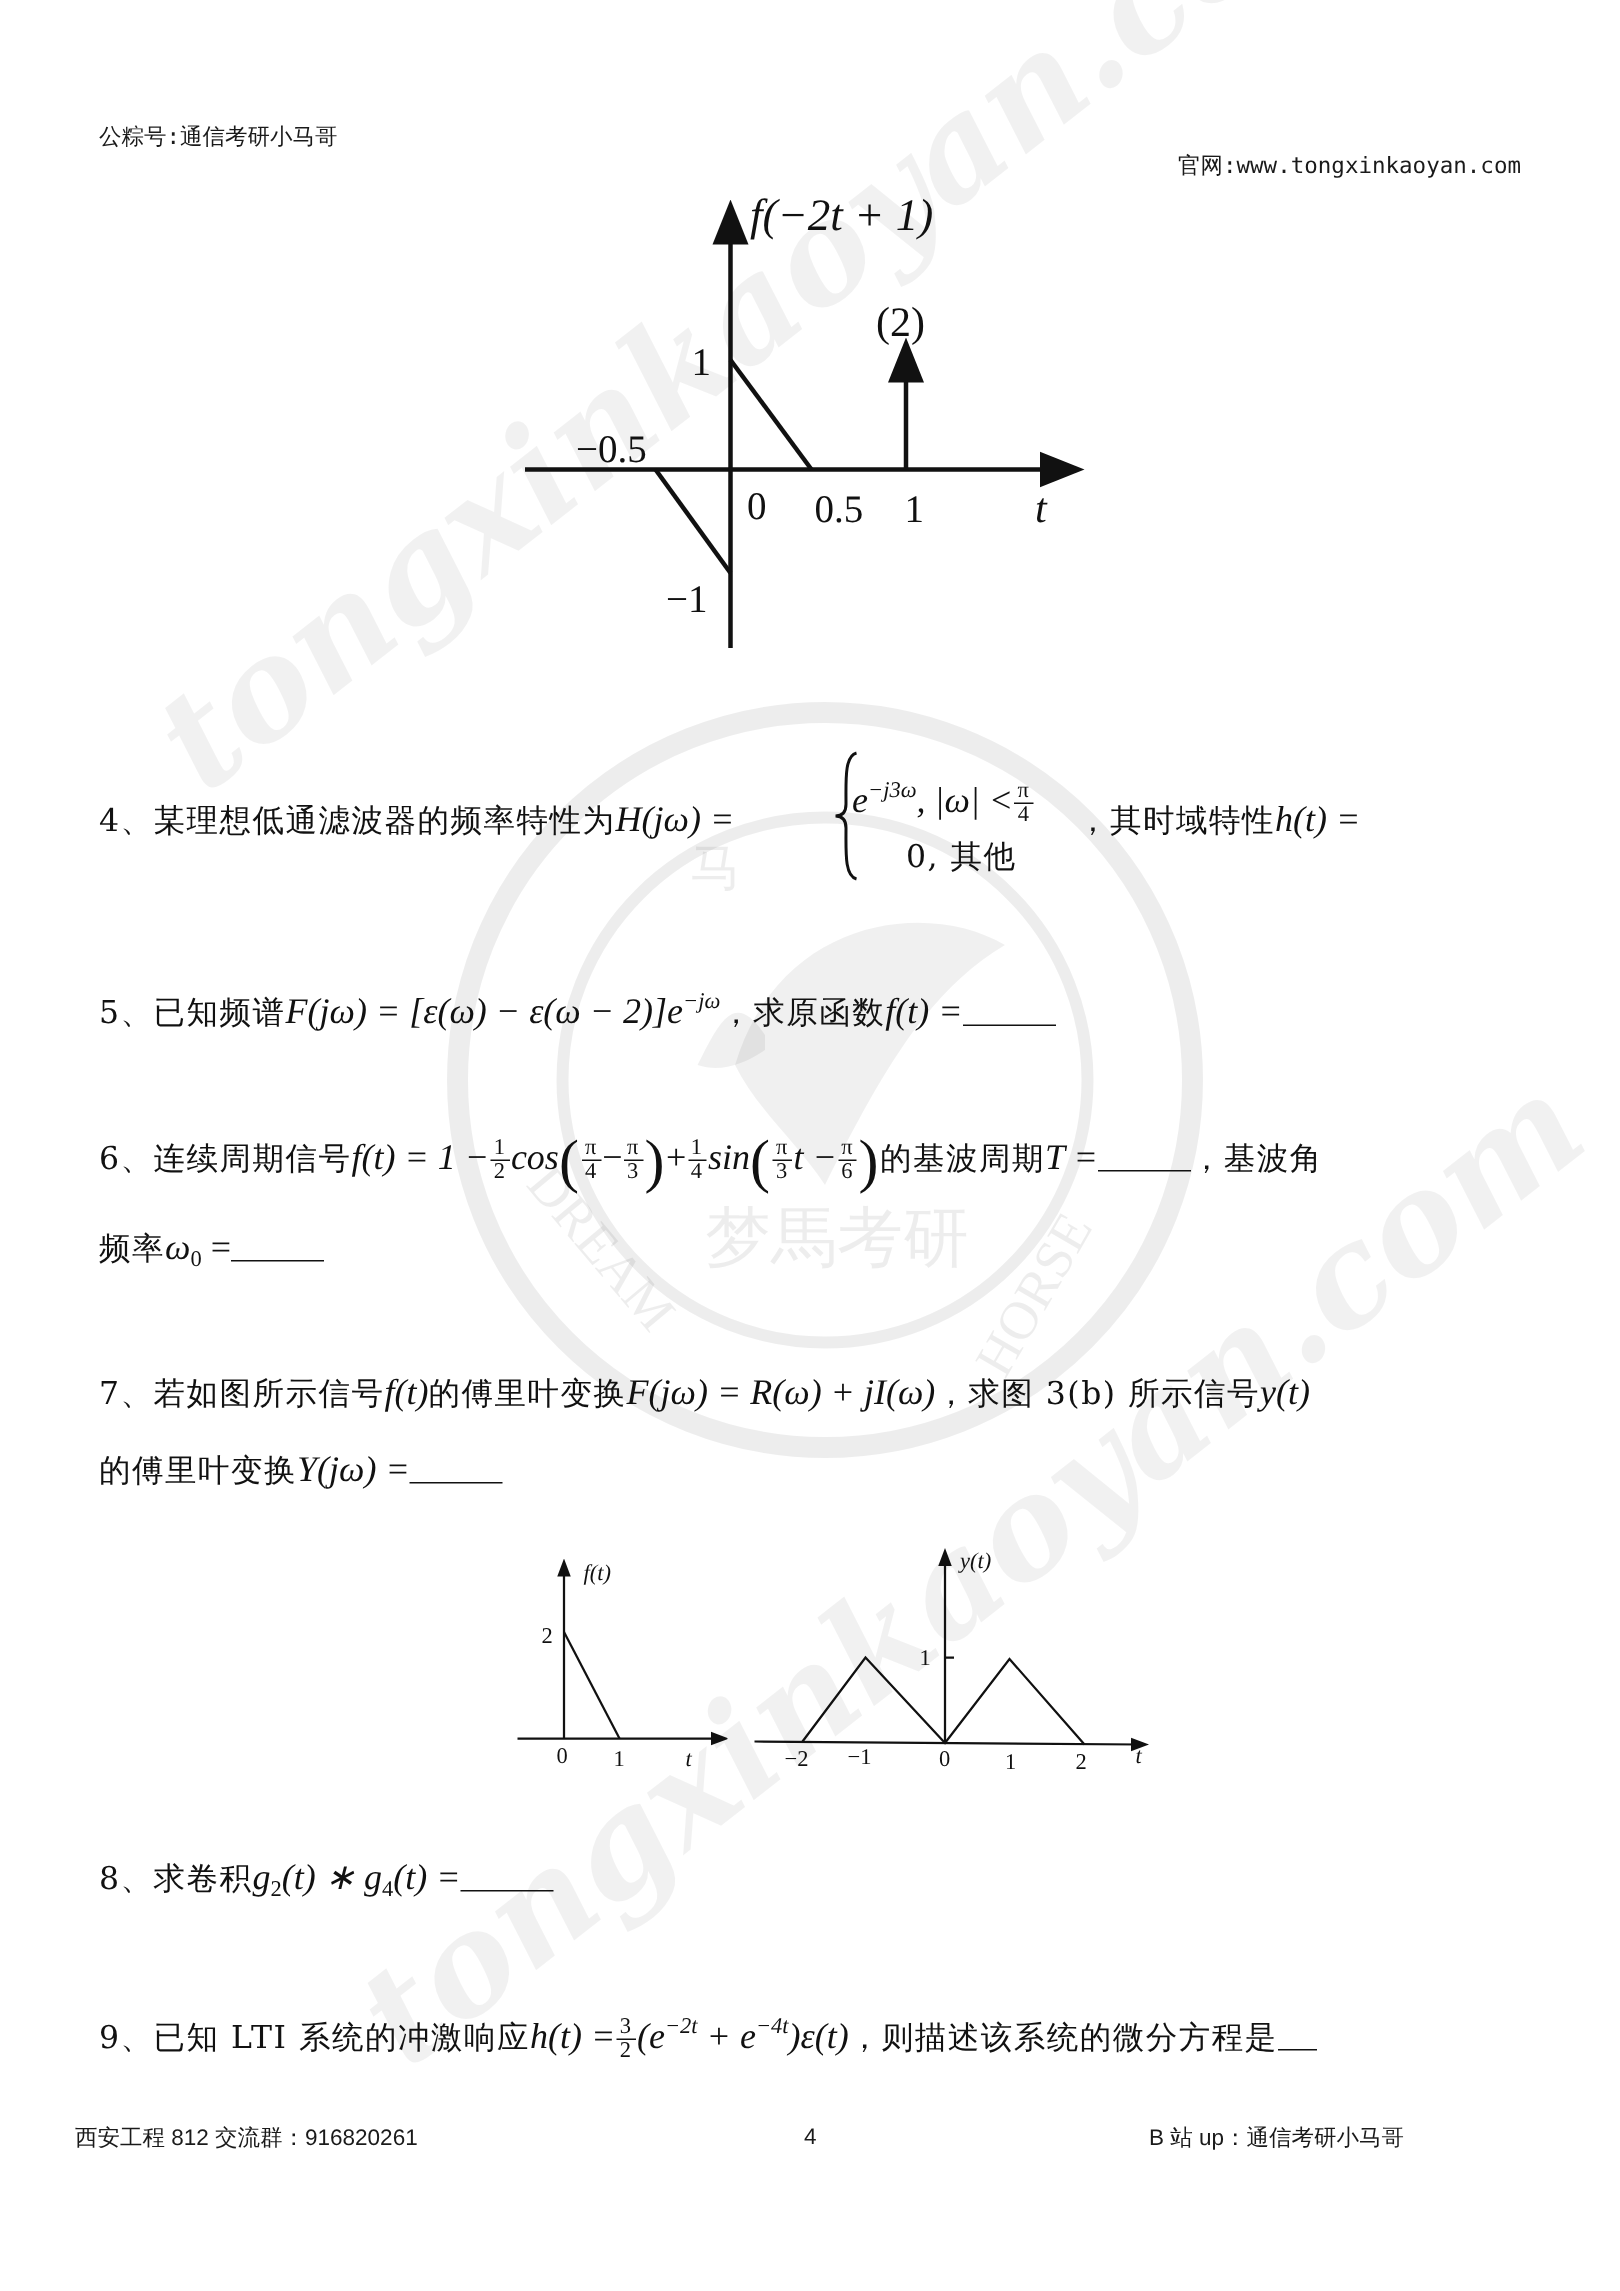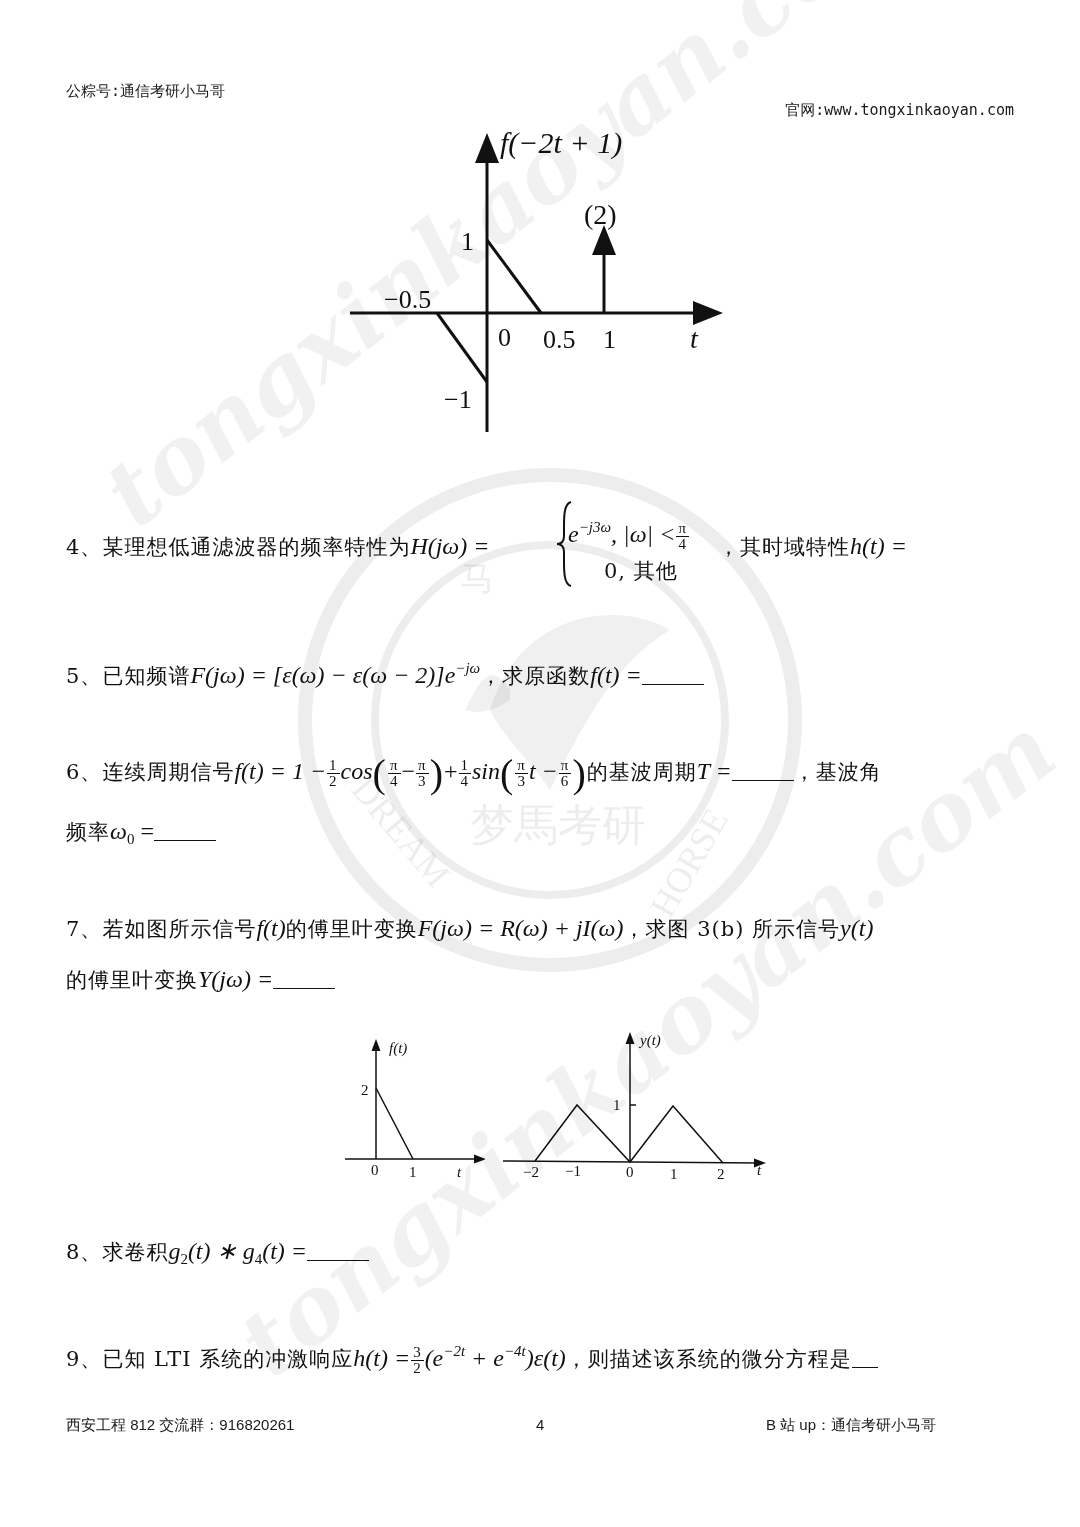--- a/index.html
+++ b/index.html
@@ -140,15 +140,15 @@
 </svg>
 
 <div class="abs q" style="left:66px; top:1237px;">
   <span>8、</span><span>求卷积</span><span class="m">g</span><span class="sub mr">2</span><span class="m">(t) ∗ </span><span class="m">g</span><span class="sub mr">4</span><span class="m">(t) =</span><span class="blank" style="width:62px;"></span>
 </div>
 
 <div class="abs q" style="left:66px; top:1343px;">
   <span>9、</span><span>已知 LTI 系统的冲激响应</span><span class="m">h(t) =</span><span class="frac"><span class="num">3</span><span class="den">2</span></span><span class="m">(e</span><span class="m sup">−2t</span><span class="m"> + e</span><span class="m sup">−4t</span><span class="m">)ε(t)</span><span>，则描述该系统的微分方程是</span><span class="blank" style="width:26px;"></span>
 </div>
 
-<div class="abs ftr" style="left:66px;">西安工程 812 交流群：916820261</div>
+<div class="abs ftr" style="left:50px;">西安工程 812 交流群：916820261</div>
 <div class="abs ftr" style="left:536px;">4</div>
 <div class="abs ftr" style="left:766px;">B 站 up：通信考研小马哥</div>
 
 </body></html>

